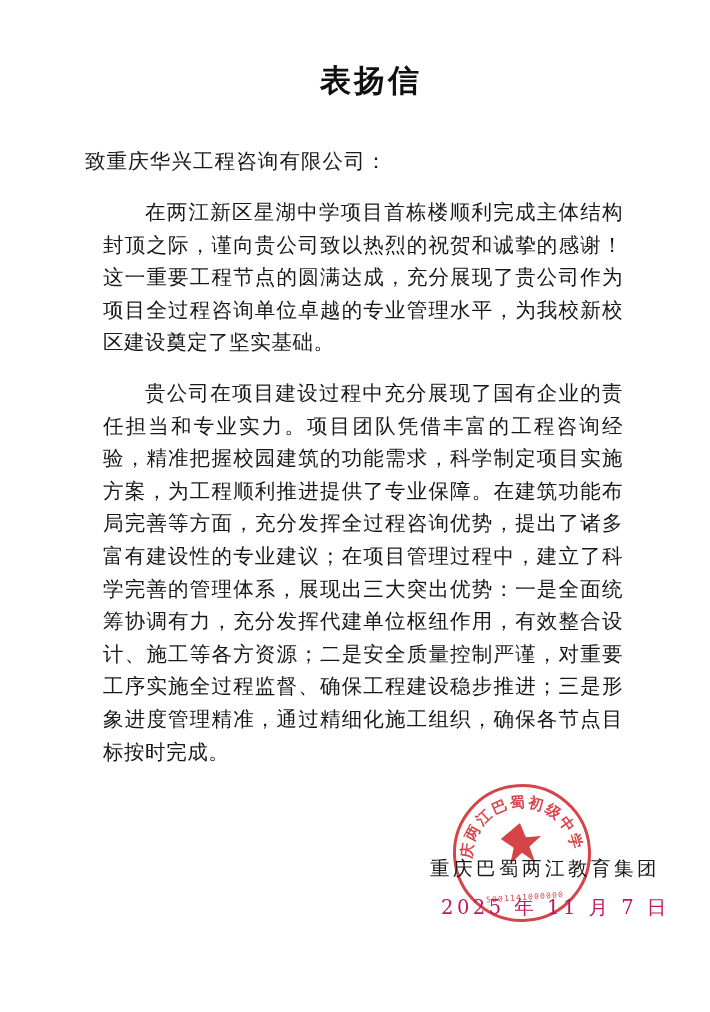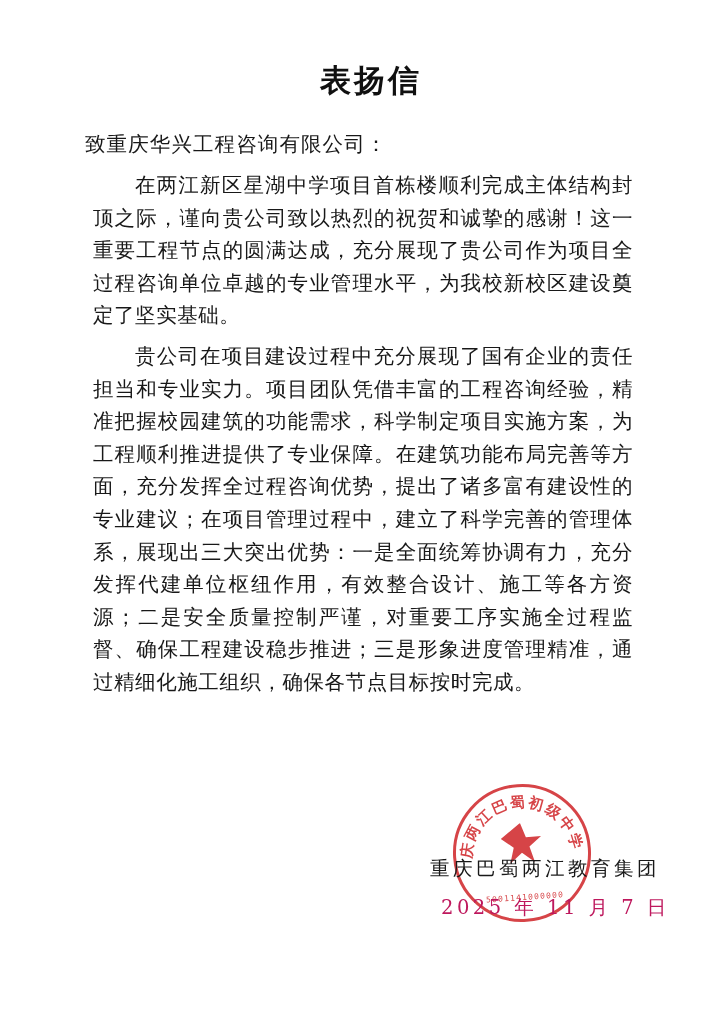--- a/index.html
+++ b/index.html
@@ -25,40 +25,40 @@
     width: 710px;
     text-align: center;
     font-size: 31px;
     font-weight: bold;
     letter-spacing: 3px;
     color: #101010;
     font-family: "DejaVu Serif", "Liberation Serif", serif;
   }
   .body-block {
     position: absolute;
-    top: 128px;
+    top: 145px;
     left: 85px;
     width: 556px;
   }
   .salutation {
     font-size: 20.5px;
     line-height: 33px;
     letter-spacing: 1.1px;
     color: #181818;
     margin-bottom: 4px;
   }
   .para {
     font-size: 20.5px;
     line-height: 32.6px;
     letter-spacing: 0.55px;
     color: #181818;
     text-align: justify;
     text-justify: inter-character;
     text-indent: 42px;
-    margin: 8px;
+    margin: 18px;
   }
   .signature-block {
     position: absolute;
     left: 430px;
     top: 855px;
     width: 230px;
     text-align: left;
   }
   .sig-org {
     font-size: 19.5px;

